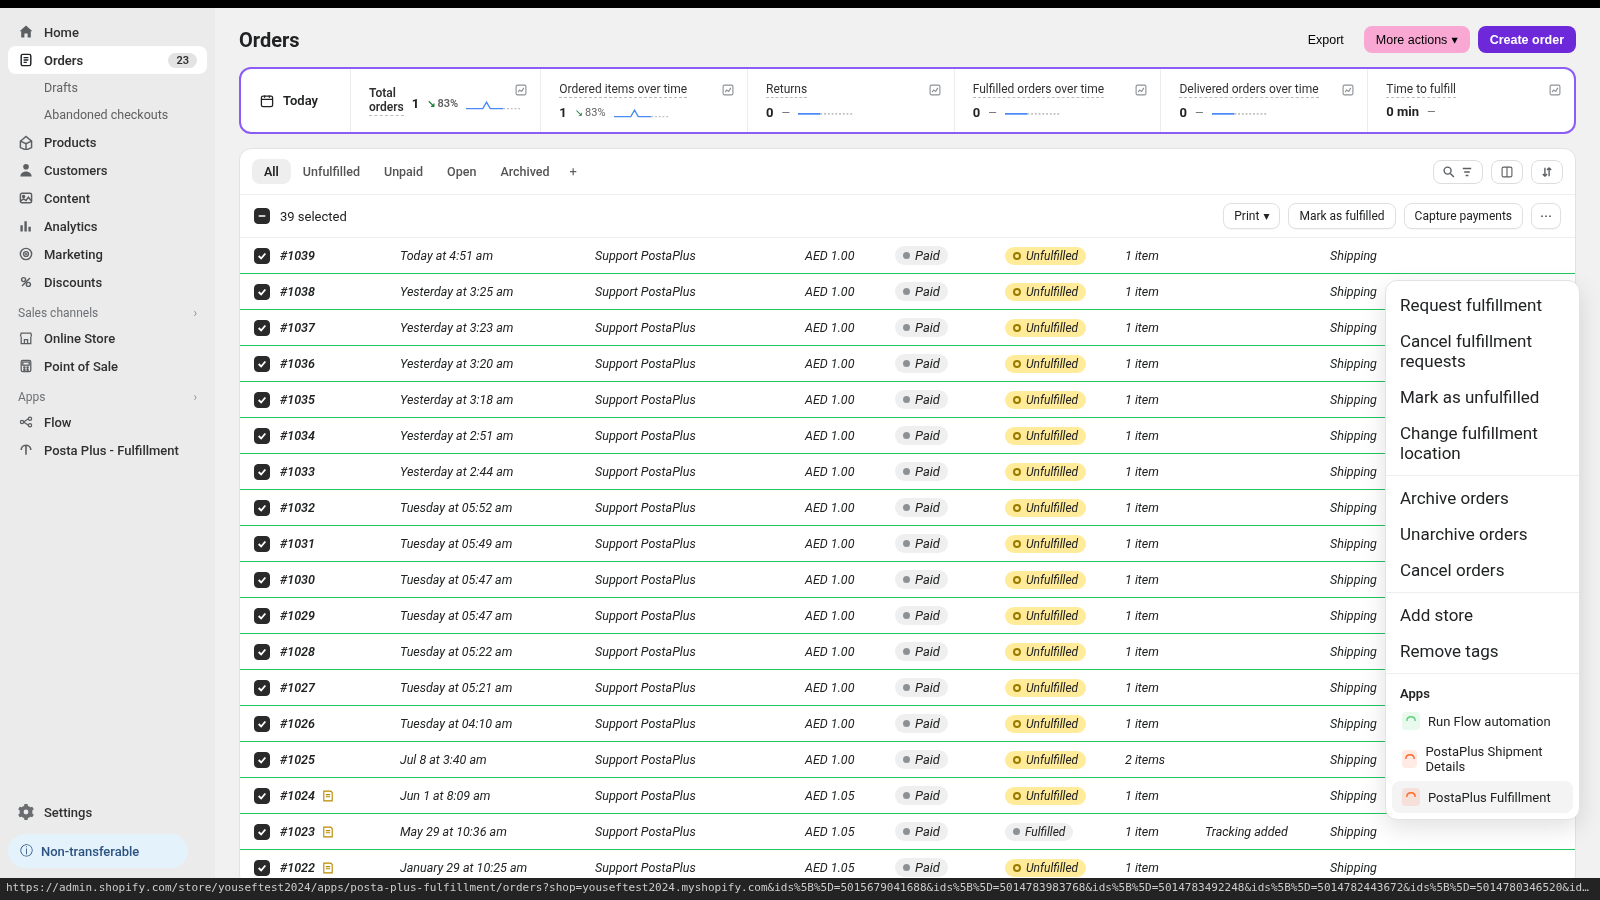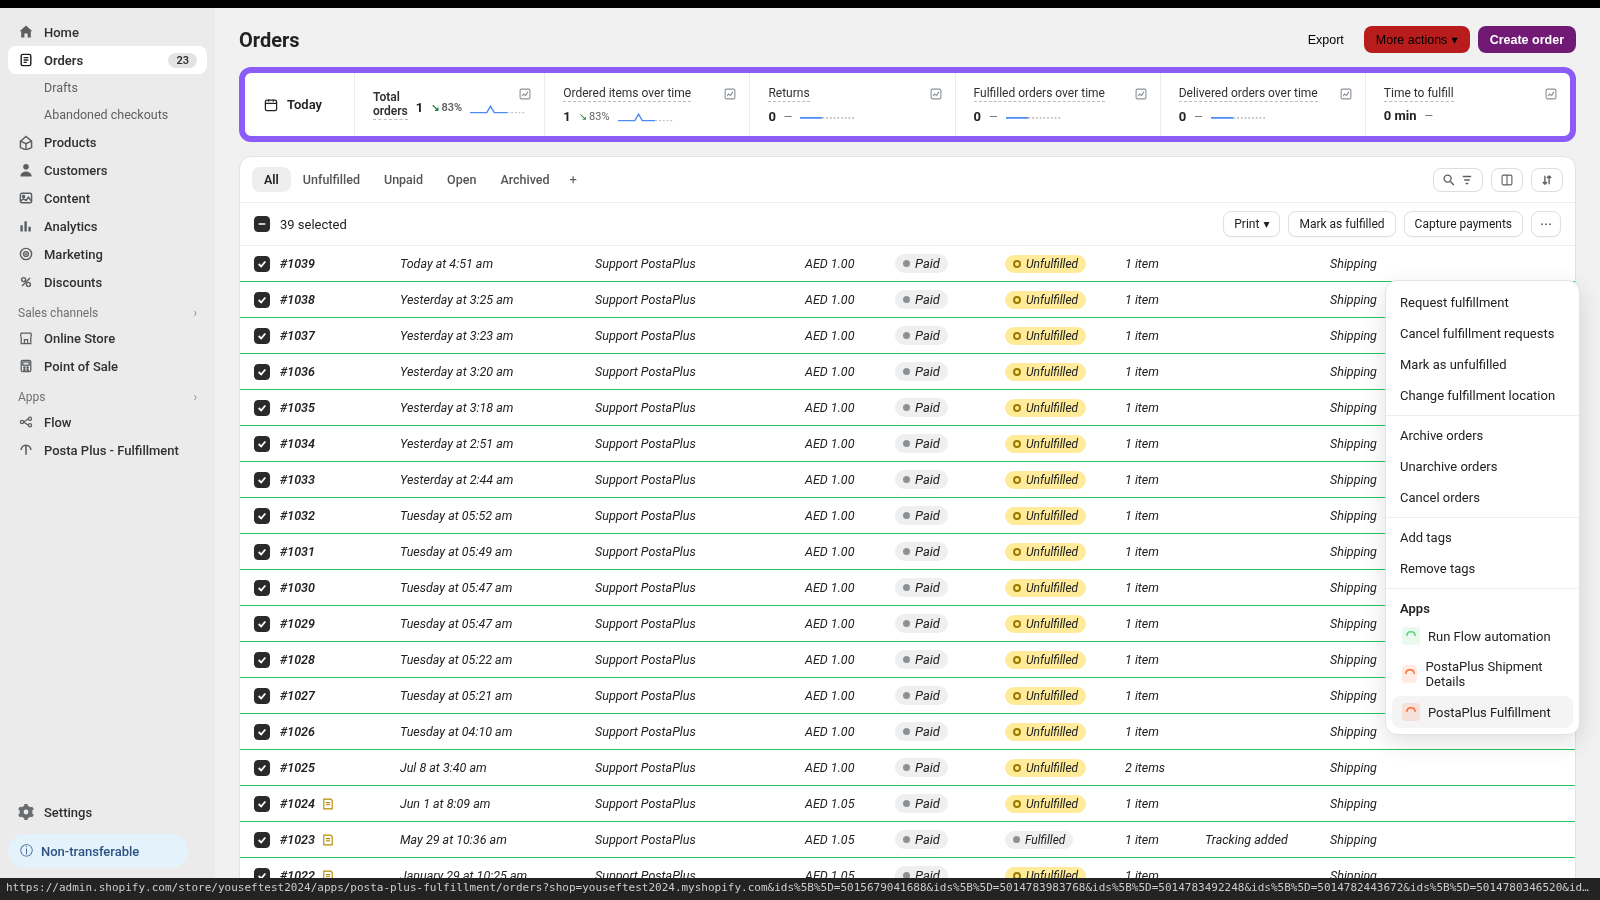--- a/index.html
+++ b/index.html
@@ -16,23 +16,23 @@
 .nav-section { font-size: 12px; color: #6d7175; padding: 10px 10px 4px; display:flex; align-items:center; justify-content:space-between;}
 .nav-section .chev { color:#8c9196; }
 .settings-row { margin-top: auto; }
 .pill-bottom { margin: 8px 0 0; background:#e4f2fb; border-radius:20px; padding:8px 12px; display:flex; align-items:center; gap:8px; color:#2c5282; font-weight:500; width: 180px;}
 .main { flex:1; padding: 18px 24px 0; overflow:hidden; position:relative;}
 .page-head { display:flex; align-items:center; justify-content:space-between; margin-bottom:14px;}
 .page-title { font-size: 20px; font-weight: 700; }
 .head-actions { display:flex; gap:8px; }
 .btn { border:none; border-radius:8px; padding:6px 12px; font-size:12.5px; cursor:pointer; background:#fff; font-weight:500;}
 .btn-plain { background:transparent; }
-.btn-more { background:#b91c1c; display:flex; align-items:center; gap:4px;}
-.btn-primary { background:#701a75; color:#fff; font-weight:600;}
-.metrics { display:flex; background:#fff; border:6px solid #8b5cf6; border-radius:12px; overflow:hidden; margin-bottom:14px;}
+.btn-more { background:#f9a8d4; display:flex; align-items:center; gap:4px;}
+.btn-primary { background:#6d28d9; color:#fff; font-weight:600;}
+.metrics { display:flex; background:#fff; border:2px solid #8b5cf6; border-radius:12px; overflow:hidden; margin-bottom:14px;}
 .metric { padding:12px 18px; border-right:1px solid #ececec; flex:1; position:relative;}
 .metric:first-child { flex:0 0 110px; display:flex; align-items:center; gap:8px; font-weight:600;}
 .metric:last-child { border-right:none; }
 .metric-title { font-size:12px; color:#303030; border-bottom:1px dashed #bbb; display:inline-block; padding-bottom:1px;}
 .metric-row2 { display:flex; align-items:center; gap:8px; margin-top:6px;}
 .metric-val { font-weight:700; font-size:13px;}
 .metric-delta { font-size:11px; color:#616161; display:flex; align-items:center; gap:2px;}
 .metric-delta .arrow{ color:#1a7f37; font-size:10px;}
 .spark { width:56px; height:16px; }
 .icon-r { position:absolute; right:12px; top:14px; color:#8c9196;}
@@ -62,21 +62,21 @@
 .col-track{ width:125px;}
 .col-deliv{ width:80px;}
 .badge-pay{ background:#efefef; border-radius:10px; padding:2px 8px; display:inline-flex; align-items:center; gap:5px; font-size:13px;}
 .dot{ width:7px; height:7px; border-radius:50%; background:#8c9196;}
 .badge-fulf{ background:#ffeb99; border-radius:10px; padding:2px 8px; display:inline-flex; align-items:center; gap:5px; font-size:12px;}
 .badge-fulf .ring{ width:8px; height:8px; border-radius:50%; border:2px solid #9a7b00;}
 .badge-fulf.done { background:#efefef;}
 .badge-fulf.done .ring{ border:none; background:#8c9196; width:7px; height:7px;}
 .note-ic{ width:14px; height:14px; color:#b98900;}
 .menu { position:absolute; right:20px; top:272px; width:195px; background:#fff; border:1px solid #e3e3e3; border-radius:12px; box-shadow:0 8px 24px rgba(0,0,0,0.12); padding:6px 0; z-index:50;}
-.menu-item{ padding:8px 14px; cursor:pointer; font-size:13px;}
+.menu-item{ padding:8px 14px; cursor:pointer; font-size:17px;}
 .menu-sep{ height:1px; background:#eee; margin:4px 0;}
 .menu-hdr{ padding:8px 14px 4px; font-weight:600; font-size:13px;}
 .menu-app{ display:flex; align-items:center; gap:8px; padding:7px 10px; margin:0 6px; border-radius:8px;}
 .menu-app.hl{ background:#f4f4f4;}
 .app-ic{ width:18px; height:18px; border-radius:4px; display:inline-flex; align-items:center; justify-content:center; font-size:11px;}
 .urlbar{ height:22px; background:#232323; color:#ccc; font-size:11px; padding:3px 6px; white-space:nowrap; overflow:hidden; text-overflow:ellipsis; font-family:monospace;}
 svg{ display:block;}
 </style>
 </head>
 <body>
@@ -683,21 +683,21 @@
           <div class="menu-item">Change fulfillment location</div>
         </div>
       <div class="menu-sep"></div>
       <div id="menu-g2">
           <div class="menu-item">Archive orders</div>
           <div class="menu-item">Unarchive orders</div>
           <div class="menu-item">Cancel orders</div>
         </div>
       <div class="menu-sep"></div>
       <div id="menu-g3">
-          <div class="menu-item">Add tags</div>
+          <div class="menu-item">Add store</div>
           <div class="menu-item">Remove tags</div>
         </div>
       <div class="menu-sep"></div>
       <div class="menu-hdr">Apps</div>
       <div id="menu-apps">
           <div class="menu-app">
             <span class="app-ic" style="background:#5bd07a22;color:#5bd07a">
               <svg width="14" height="14" viewBox="0 0 20 20" fill="none" stroke="currentColor" stroke-width="2">
                 <path d="M4 10c0-3 2-6 6-6s6 3 6 6"></path>
               </svg>

